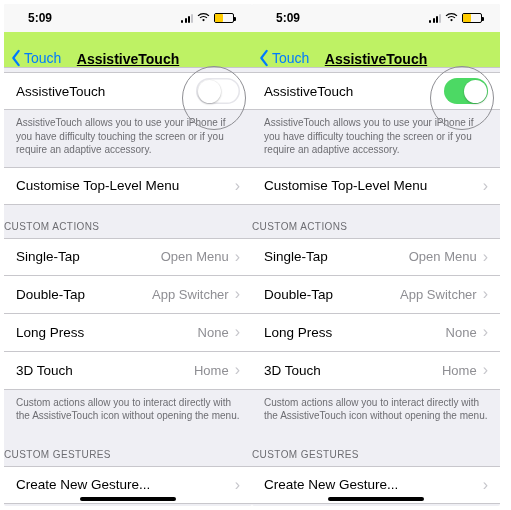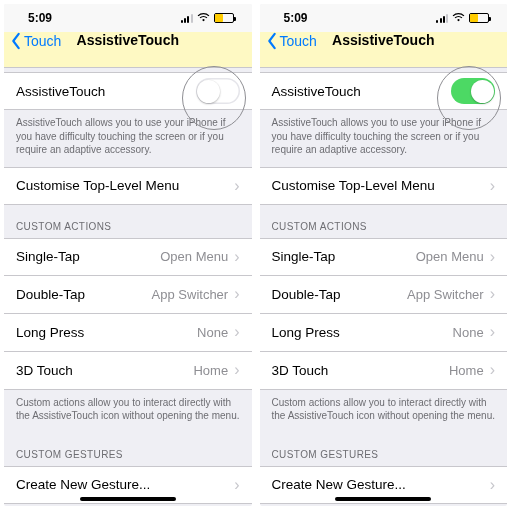--- a/index.html
+++ b/index.html
@@ -1,38 +1,38 @@
 <!DOCTYPE html>
 <html><head>
 <meta charset="utf-8">
 <style>
   * { box-sizing: border-box; margin: 0; padding: 0; font-family: -apple-system, "Helvetica Neue", Helvetica, Arial, sans-serif; }
   body { background: #fff; width: 511px; height: 510px; overflow: hidden; }
-  .canvas { display: flex; gap: 8px; padding: 4px; }
+  .canvas { display: flex; padding: 4px; }
   .phone { width: 248px; height: 502px; background: #efeff4; border-radius: 2px; position: relative; overflow: hidden; }
   .statusbar { height: 28px; background: #f8f8f8; display: flex; align-items: center; justify-content: space-between; padding: 0 18px 0 24px; font-size: 12px; font-weight: 600; color: #000; }
   .status-right { display: flex; align-items: center; gap: 4px; }
   .signal { display: inline-flex; align-items: flex-end; gap: 1.2px; }
   .signal span { width: 2px; background: #000; display: inline-block; border-radius: 1px; }
   .signal span:nth-child(1){height:3px} .signal span:nth-child(2){height:5px} .signal span:nth-child(3){height:7px} .signal span:nth-child(4){height:9px;background:#c7c7cc}
   .wifi { font-size: 11px; color:#000; }
   .batt { width: 20px; height: 10px; border: 1px solid #000; border-radius: 2px; position: relative; }
   .batt::after { content:""; position:absolute; right:-3px; top:2.5px; width:2px; height:4px; background:#000; border-radius:0 1px 1px 0; }
   .batt i { display:block; height:100%; width:45%; background:#ffcc00; border-radius:1px; }
-  .navbar { height: 36px; background: #fef9c3; border-bottom: 1px solid #c8c7cc; display: flex; align-items: flex-start; position: relative; }
+  .navbar { height: 36px; background: #bef264; border-bottom: 1px solid #c8c7cc; display: flex; align-items: flex-end; position: relative; text-decoration: underline; }
   .back { position:absolute; left:6px; color:#007aff; font-size:14px; display:flex; align-items:center; gap:2px; }
   .back svg { width:12px; height:18px; }
   .nav-title { margin: 0 auto; font-size: 14px; font-weight: 600; color:#000; }
   .list { background:#efeff4; }
   .cell { background:#fff; border-bottom: 1px solid #c8c7cc; padding: 0 12px; min-height: 38px; display:flex; align-items:center; justify-content:space-between; font-size:13.5px; color:#000; }
   .cell:first-child { border-top: 1px solid #c8c7cc; }
   .cell .value { color:#8e8e93; font-size:13px; display:flex; align-items:center; gap:6px; }
   .chev { color:#c7c7cc; font-size:16px; line-height:1; }
   .footer { padding: 6px 12px 10px; font-size: 10px; color:#6d6d72; line-height:1.35; }
-  .header { padding: 16px 12px 6px; font-size: 10px; letter-spacing: 0.4px; color:#6d6d72; text-transform: uppercase; border-radius: 10px; }
+  .header { padding: 16px 0 6px; font-size: 10px; letter-spacing: 0.4px; color:#6d6d72; text-transform: uppercase; border-radius: 10px; }
   .group-top { border-top: 1px solid #c8c7cc; }
   .toggle { width: 44px; height: 26px; border-radius: 13px; position: relative; }
   .toggle.off { background:#fff; box-shadow: inset 0 0 0 1.5px #e5e5ea; }
   .toggle.on { background:#4cd964; }
   .knob { position:absolute; top:1.5px; width:23px; height:23px; background:#fff; border-radius:50%; box-shadow: 0 1px 2px rgba(0,0,0,0.25), 0 0 0 0.5px rgba(0,0,0,0.05); }
   .toggle.off .knob { left:1.5px; }
   .toggle.on .knob { right:1.5px; }
   .highlight { position:absolute; width:64px; height:64px; border:1.5px solid #8e8e93; border-radius:50%; pointer-events:none; background:rgba(255,255,255,0); }
   .homebar { position:absolute; bottom:5px; left:50%; transform:translateX(-50%); width:96px; height:4px; background:#000; border-radius:2px; }
   .spacer4 { height:4px; }

